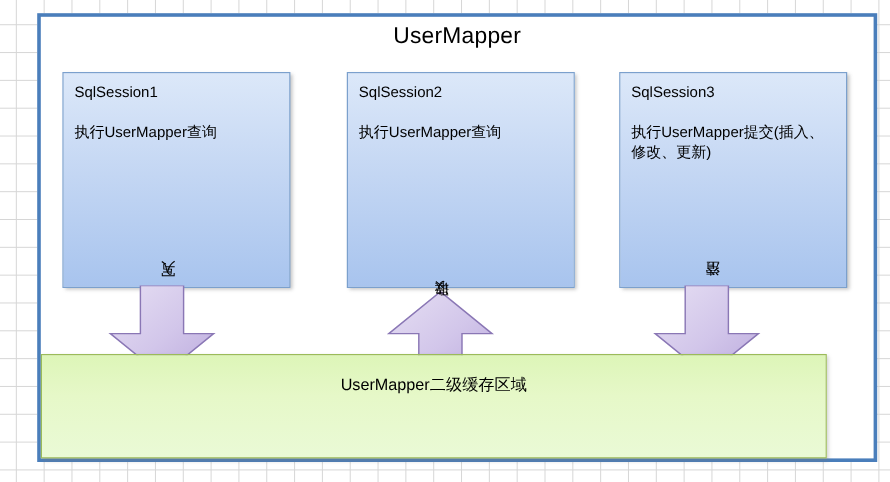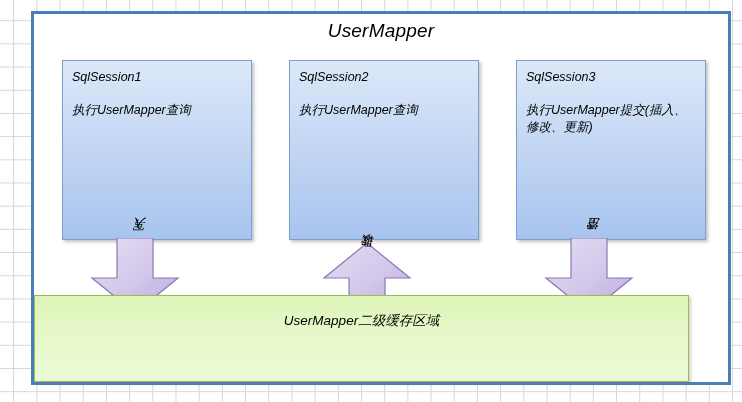--- a/index.html
+++ b/index.html
@@ -30,21 +30,20 @@
   
   #mapper-frame {
     position: absolute;
     left: 31px;
     top: 11px;
     width: 700px;
     height: 374px;
     background: #ffffff;
     border: 3px solid #4a7ebb;
     box-sizing: border-box;
-    font-style: italic;
   }
 
   #mapper-title {
     position: absolute;
     left: 0;
     top: 6px;
     width: 100%;
     text-align: center;
     font-size: 19px;
     color: #000000;
@@ -59,21 +58,21 @@
     height: 180px;
     box-sizing: border-box;
     border: 1px solid #7ba0cd;
     background: linear-gradient(to bottom, #dce8f9 0%, #c3d6f3 48%, #a8c4ee 100%);
     box-shadow: 2px 2px 3px rgba(120,120,120,0.45);
     padding: 8px 9px 0 9px;
     font-size: 12.5px;
     line-height: 17px;
     color: #000000;
   }
-  #session-box-1 { left: 28px; }
+  #session-box-1 { left: 18px; }
   #session-box-2 { left: 255px; }
   #session-box-3 { left: 482px; }
 
   .session-name { display: block; }
   .session-desc { display: block; margin-top: 16px; }
 
   
   .arrow-wrap {
     position: absolute;
     width: 90px;

